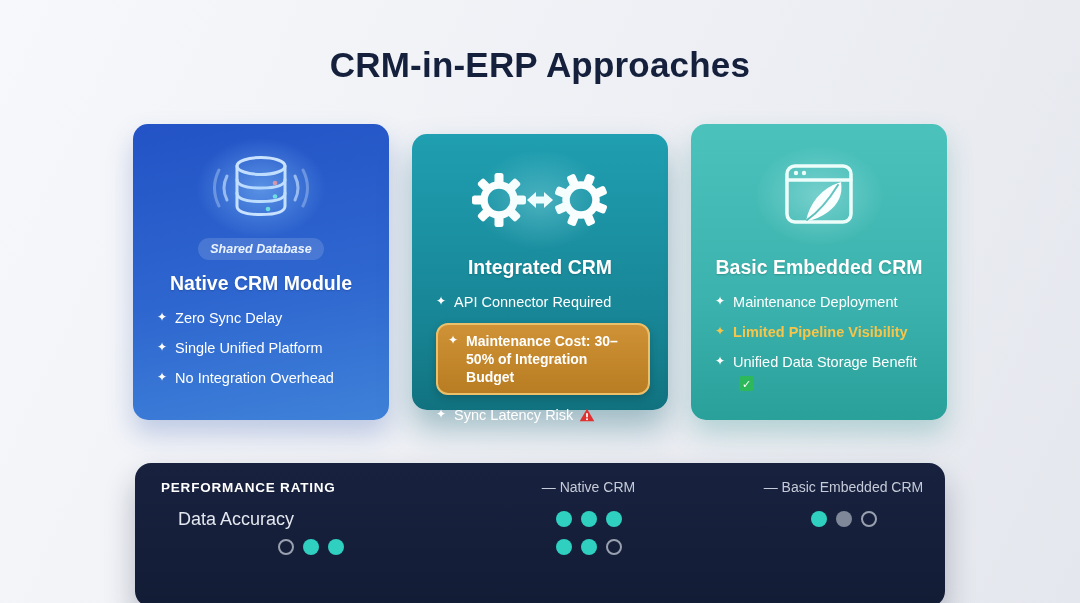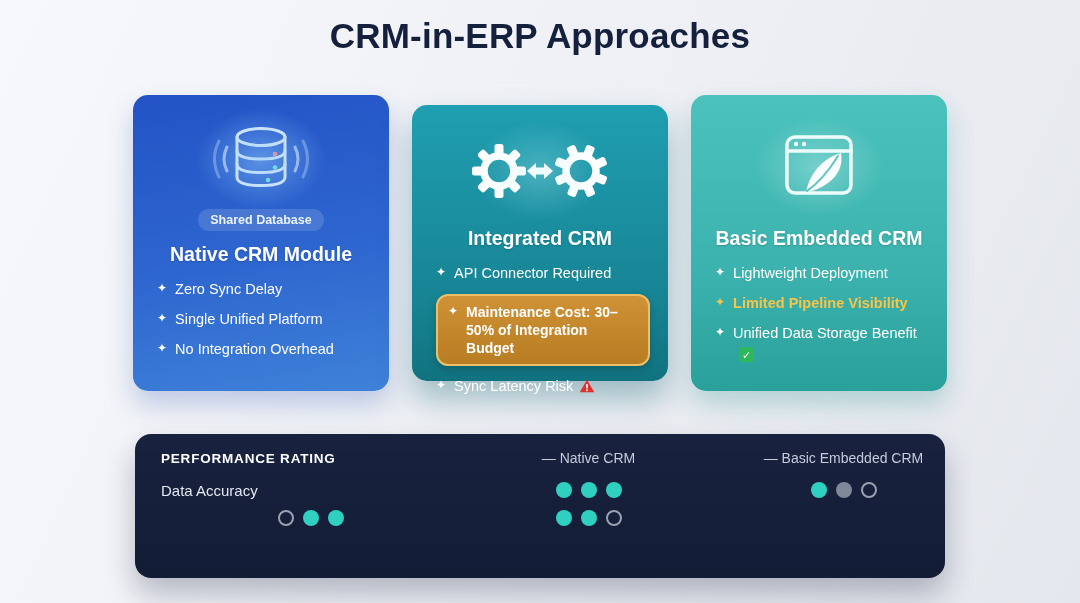--- a/index.html
+++ b/index.html
@@ -9,21 +9,21 @@
     background: linear-gradient(115deg, #f7f8fb 0%, #edeff4 55%, #e4e7ed 100%);
     overflow: hidden;
     position: relative;
   }
   .page-title {
     text-align: center;
     font-size: 35px;
     font-weight: 700;
     color: #15203c;
     letter-spacing: .2px;
-    padding-top: 16px;
+    padding-top: 45px;
   }
   .cards-row {
     display: flex;
     justify-content: center;
     align-items: center;
     gap: 23px;
     margin-top: 26px;
     height: 322px;
   }
   .card {
@@ -62,20 +62,21 @@
   .card2 .glow { background: radial-gradient(closest-side, rgba(190,245,250,.28), rgba(190,245,250,0)); }
   .card3 .glow { background: radial-gradient(closest-side, rgba(230,255,252,.30), rgba(230,255,252,0)); }
   .badge {
     margin-top: 4px;
     font-size: 12.5px;
     font-weight: 700;
     color: #eaf3ff;
     background: rgba(255,255,255,.14);
     padding: 4px 12px;
     border-radius: 11px;
+    font-style: italic;
   }
   .card-title {
     font-size: 19.5px;
     font-weight: 700;
     margin-top: 12px;
     text-align: center;
     text-shadow: 0 1px 2px rgba(0,0,0,.18);
   }
   .card2 .card-title { margin-top: 16px; }
   .bullets {
@@ -143,21 +144,21 @@
     font-size: 13.5px;
     font-weight: 700;
     letter-spacing: .8px;
   }
   .legend {
     color: #c5cbd8;
     font-size: 14px;
     text-align: center;
   }
   .panel-grid.row { height: 28px; }
-  .row-label { color: #e3e7ef; font-size: 15px; }
+  .row-label { color: #e3e7ef; font-size: 18px; margin-left: 17px; }
   .dots { display: flex; gap: 9px; justify-content: center; }
   .dot { width: 16px; height: 16px; border-radius: 50%; }
   .dot-teal { background: #2fd0c0; }
   .dot-gray { background: #7f8898; }
   .dot-outline { background: transparent; border: 2.5px solid #99a1b1; }
 </style>
 </head>
 <body>
 
 <h1 class="page-title">CRM-in-ERP Approaches</h1>
@@ -268,21 +269,21 @@
         <circle cx="25" cy="17" r="2.2" fill="#eefdfa"></circle>
         <circle cx="33" cy="17" r="2.2" fill="#eefdfa"></circle>
         <path d="M70 26 q3 18 -13 30 q-10 7.5 -22 9 q2.5 -13 11 -23.5 q9 -11 24 -15.5 z" fill="#ffffff"></path>
         <path d="M36 64 q16 -11 31 -35" stroke="#3bb2ad" stroke-width="2" fill="none" stroke-linecap="round"></path>
       </svg>
     </div>
     <h2 class="card-title">Basic Embedded CRM</h2>
     <ul class="bullets">
       <li>
         <span class="mark">✦</span>
-        <span>Lightweight Deployment</span>
+        <span>Maintenance Deployment</span>
       </li>
       <li>
         <span class="mark em-mark">✦</span>
         <span class="em-text">Limited Pipeline Visibility</span>
       </li>
       <li>
         <span class="mark">✦</span>
         <span><span>Unified Data Storage Benefit</span><span class="check-badge">✓</span></span>
       </li>
     </ul>

